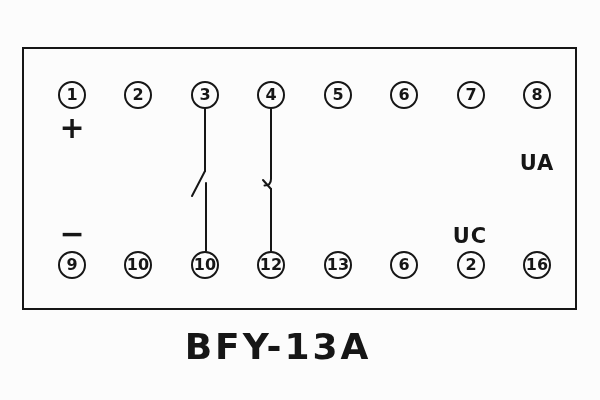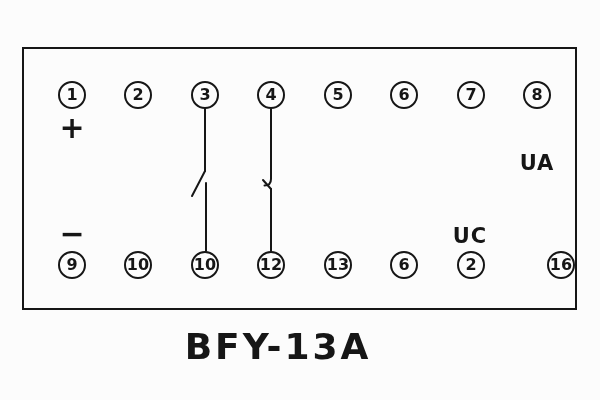--- a/index.html
+++ b/index.html
@@ -135,21 +135,21 @@
     </div>
   <div class="terminal" style="left:324px; top:251px;">
       <span>13</span>
     </div>
   <div class="terminal" style="left:390px; top:251px;">
       <span>6</span>
     </div>
   <div class="terminal" style="left:457px; top:251px;">
       <span>2</span>
     </div>
-  <div class="terminal" style="left:523px; top:251px;margin-left:24px;">
+  <div class="terminal" style="left:523px; top:251px;">
       <span>16</span>
     </div>
 
   <div class="lbl lbl-sign" style="left:58px;  top:113px;">+</div>
   <div class="lbl lbl-sign" style="left:58px;  top:219px;">−</div>
   <div class="lbl lbl-volt" style="left:513px; top:117px;margin-top:36px;">UA</div>
   <div class="lbl lbl-volt" style="left:446px; top:226px;">UC</div>
 
   <div class="title">BFY-13A</div>
 

